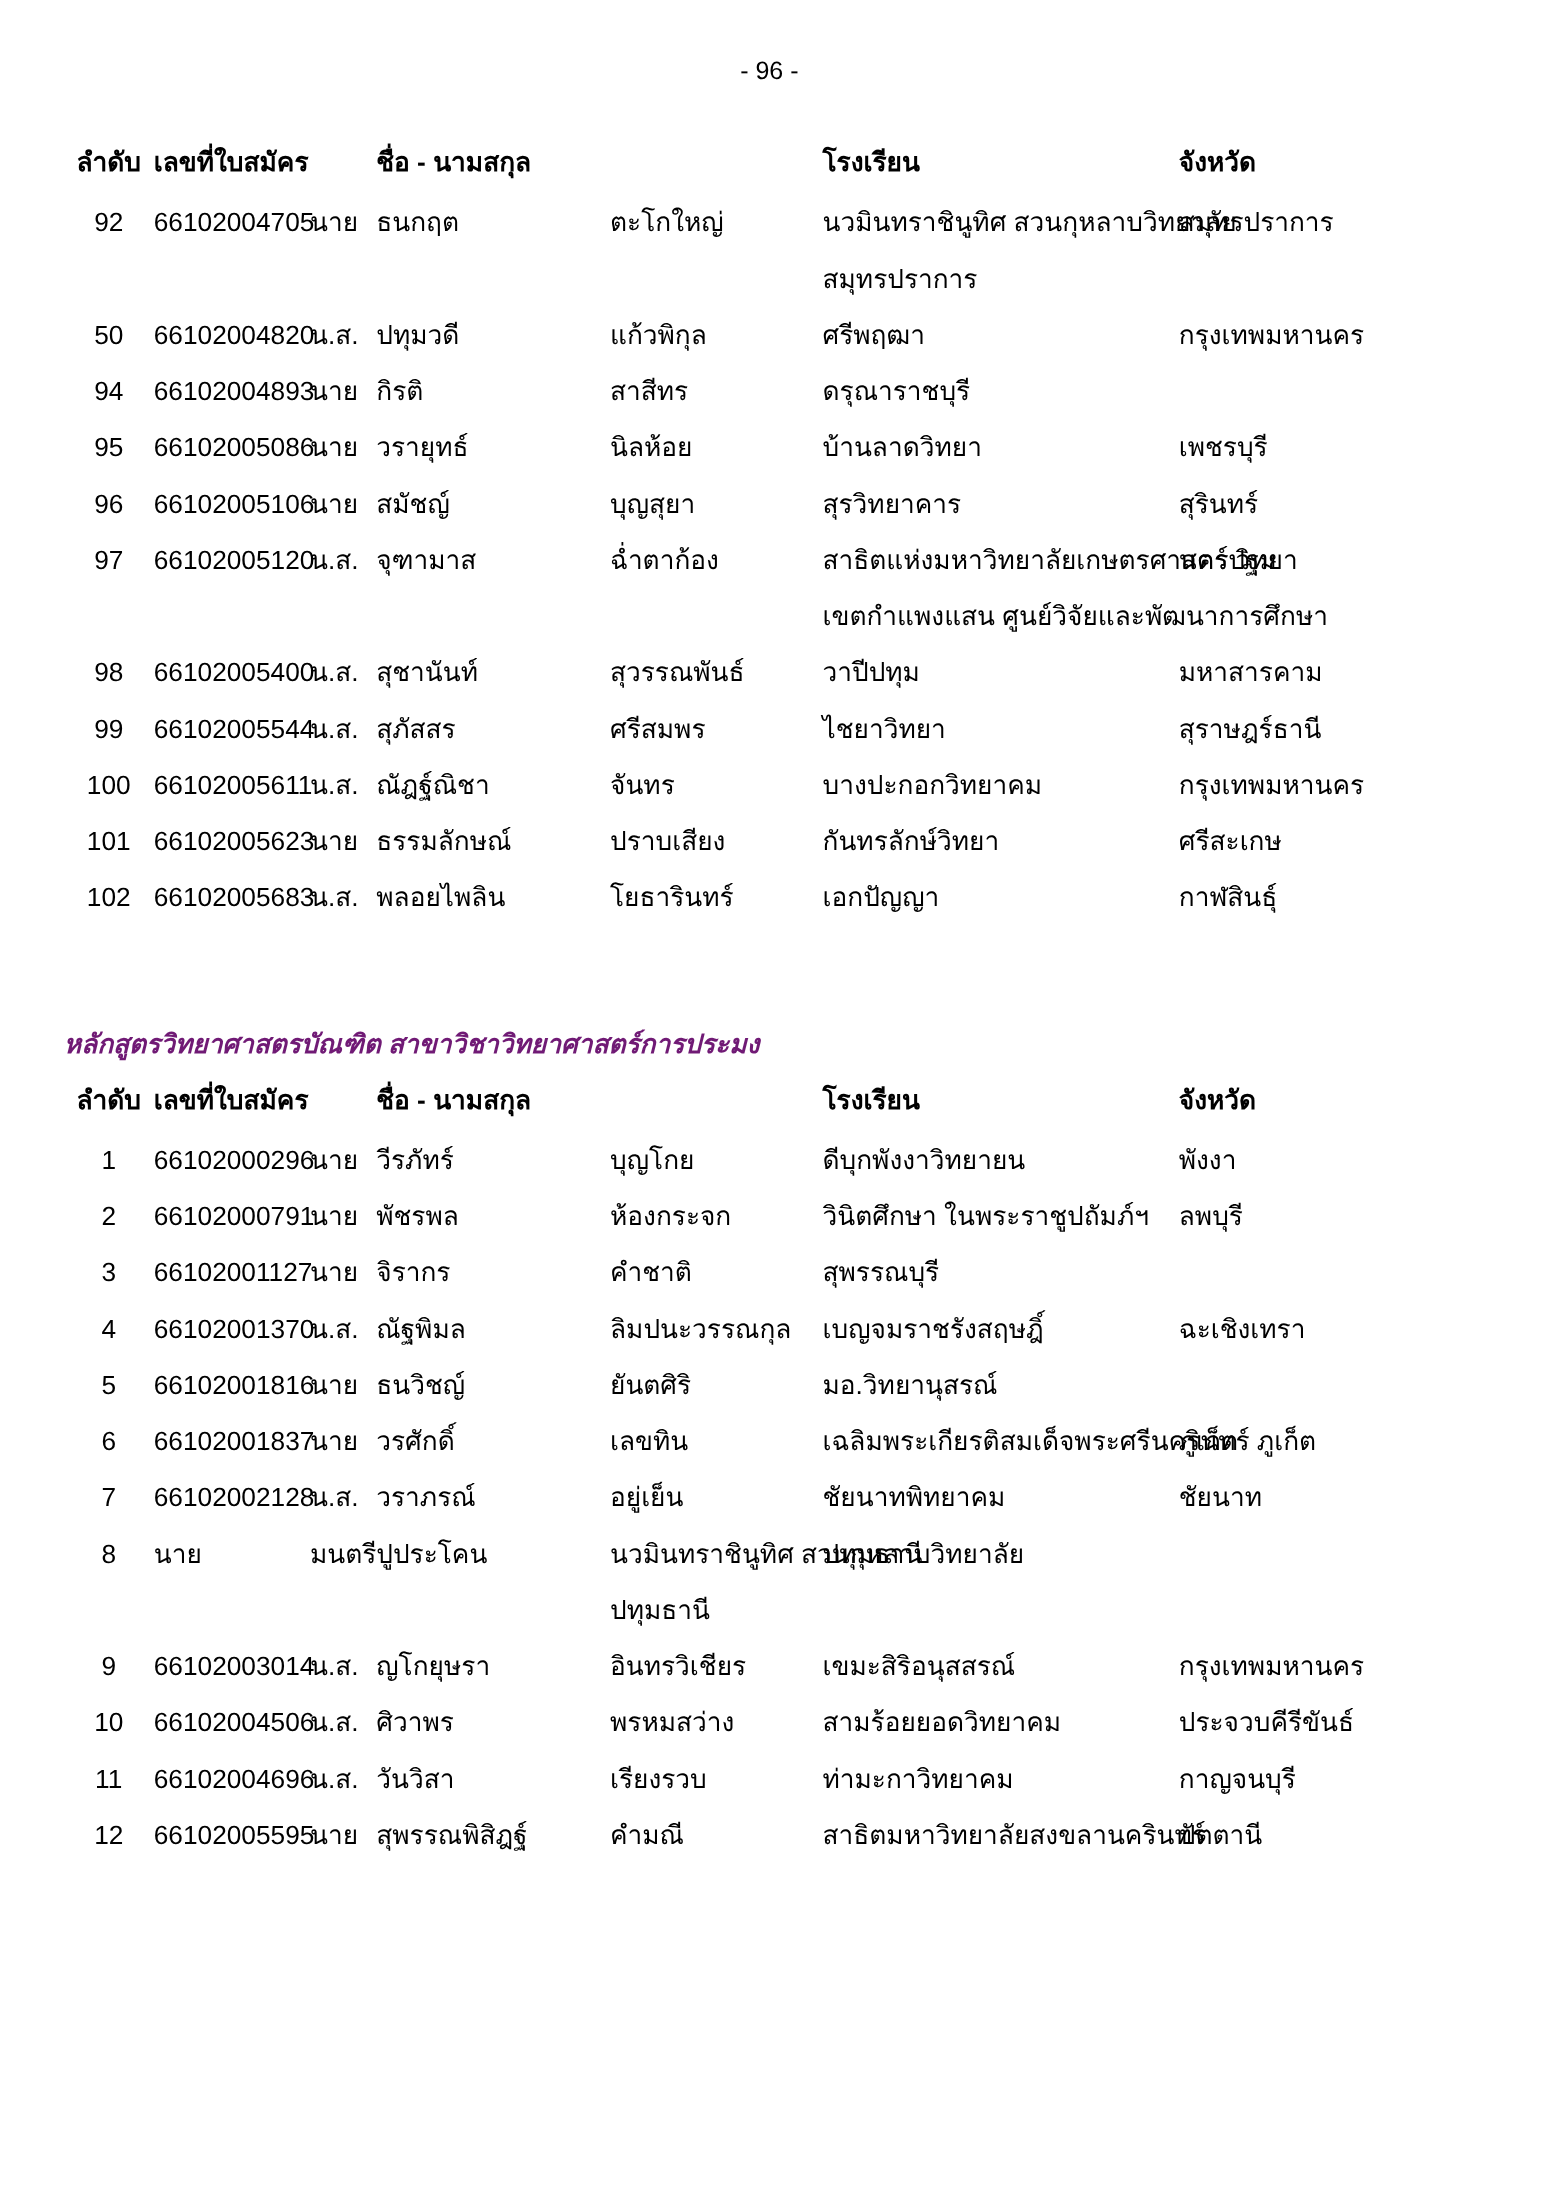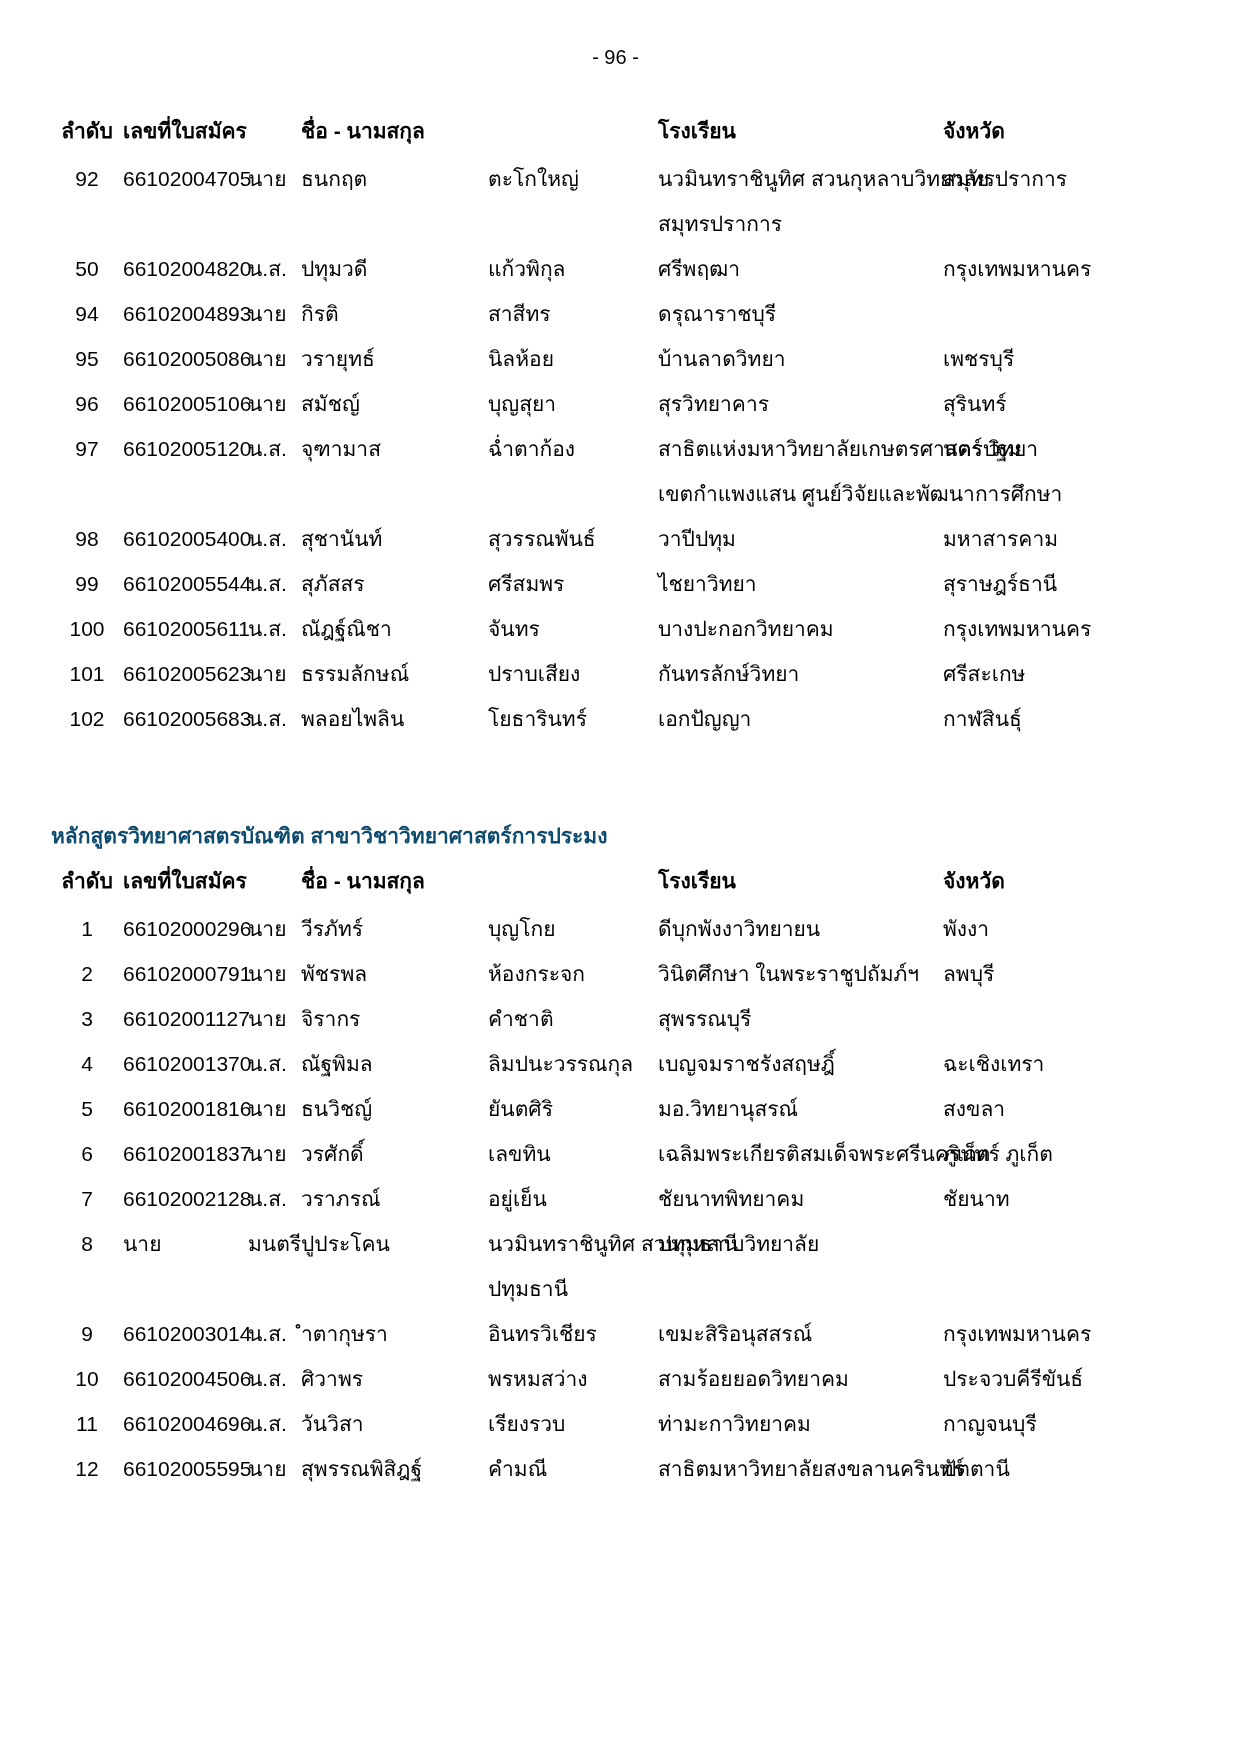--- a/index.html
+++ b/index.html
@@ -165,21 +165,21 @@
     <div class="c c4">พลอยไพลิน</div>
     <div class="c c5">โยธารินทร์</div>
     <div class="c c6">
             <div>เอกปัญญา</div>
           </div>
     <div class="c c7">กาฬสินธุ์</div>
   </div>
       </div>
   </section>
 
-  <h2 class="section-title" style="color: #0c4a6e;">หลักสูตรวิทยาศาสตรบัณฑิต สาขาวิชาวิทยาศาสตร์การประมง</h2>
+  <h2 class="section-title" style="color: #701a75; font-style: italic;">หลักสูตรวิทยาศาสตรบัณฑิต สาขาวิชาวิทยาศาสตร์การประมง</h2>
 
   <section class="t2">
     <div class="trow thead">
       <div class="c c1 th">ลำดับ</div>
       <div class="c hc2 th">เลขที่ใบสมัคร</div>
       <div class="c hcname th">ชื่อ - นามสกุล</div>
       <div class="c hc6 th">โรงเรียน</div>
       <div class="c hc7 th">จังหวัด</div>
     </div>
     <div class="rows rows-start">
@@ -226,21 +226,20 @@
   </div>
         <div class="trow">
     <div class="c c1">5</div>
     <div class="c c2">66102001816</div>
     <div class="c c3">นาย</div>
     <div class="c c4">ธนวิชญ์</div>
     <div class="c c5">ยันตศิริ</div>
     <div class="c c6">
             <div>มอ.วิทยานุสรณ์</div>
           </div>
-    <div class="c c7">สงขลา</div>
   </div>
         <div class="trow">
     <div class="c c1">6</div>
     <div class="c c2">66102001837</div>
     <div class="c c3">นาย</div>
     <div class="c c4">วรศักดิ์</div>
     <div class="c c5">เลขทิน</div>
     <div class="c c6">
             <div>เฉลิมพระเกียรติสมเด็จพระศรีนครินทร์ ภูเก็ต</div>
           </div>
@@ -265,21 +264,21 @@
     <div class="c c6">
             <div>นวมินทราชินูทิศ สวนกุหลาบวิทยาลัย</div>
             <div>ปทุมธานี</div>
           </div>
     <div class="c c7">ปทุมธานี</div>
   </div>
         <div class="trow">
     <div class="c c1">9</div>
     <div class="c c2">66102003014</div>
     <div class="c c3">น.ส.</div>
-    <div class="c c4">ำตากุษรา</div>
+    <div class="c c4">ญโกยุษรา</div>
     <div class="c c5">อินทรวิเชียร</div>
     <div class="c c6">
             <div>เขมะสิริอนุสสรณ์</div>
           </div>
     <div class="c c7">กรุงเทพมหานคร</div>
   </div>
         <div class="trow">
     <div class="c c1">10</div>
     <div class="c c2">66102004506</div>
     <div class="c c3">น.ส.</div>

